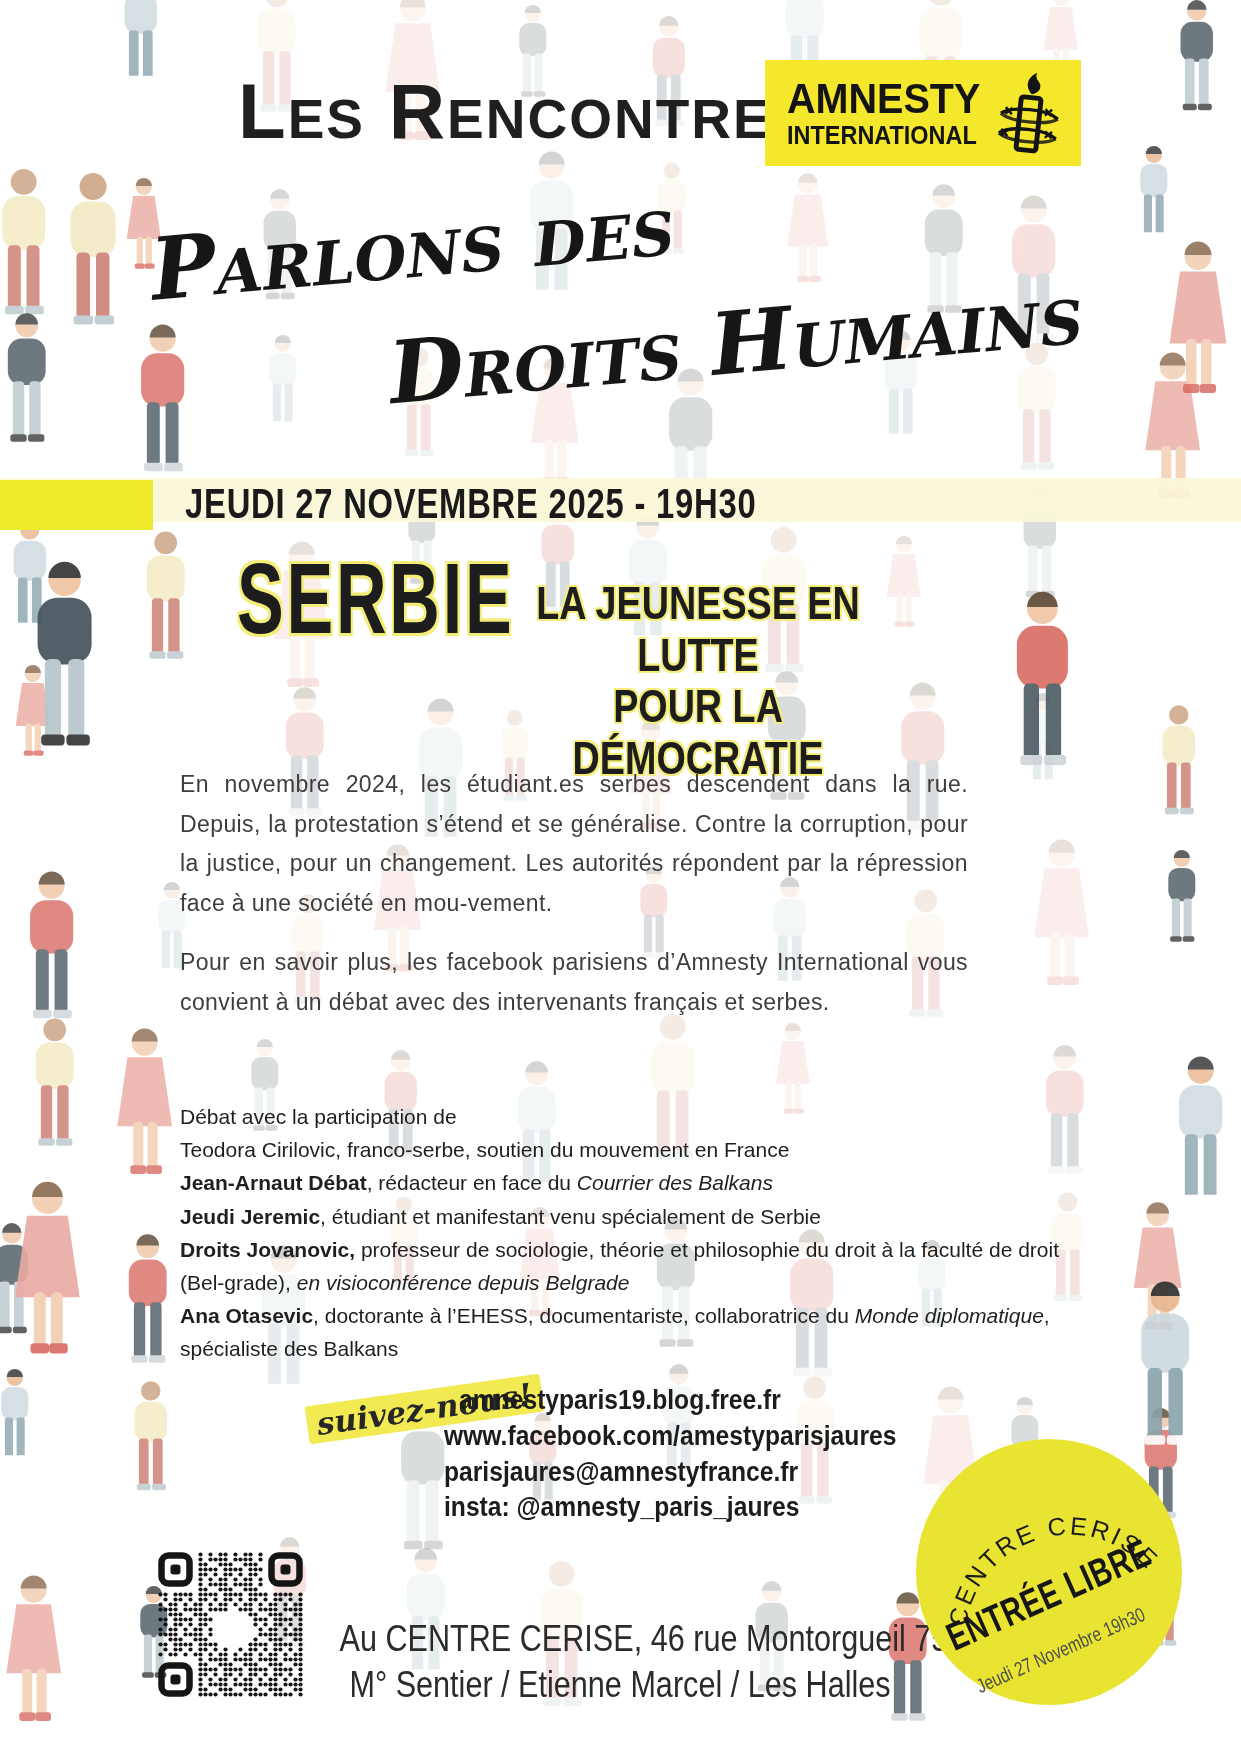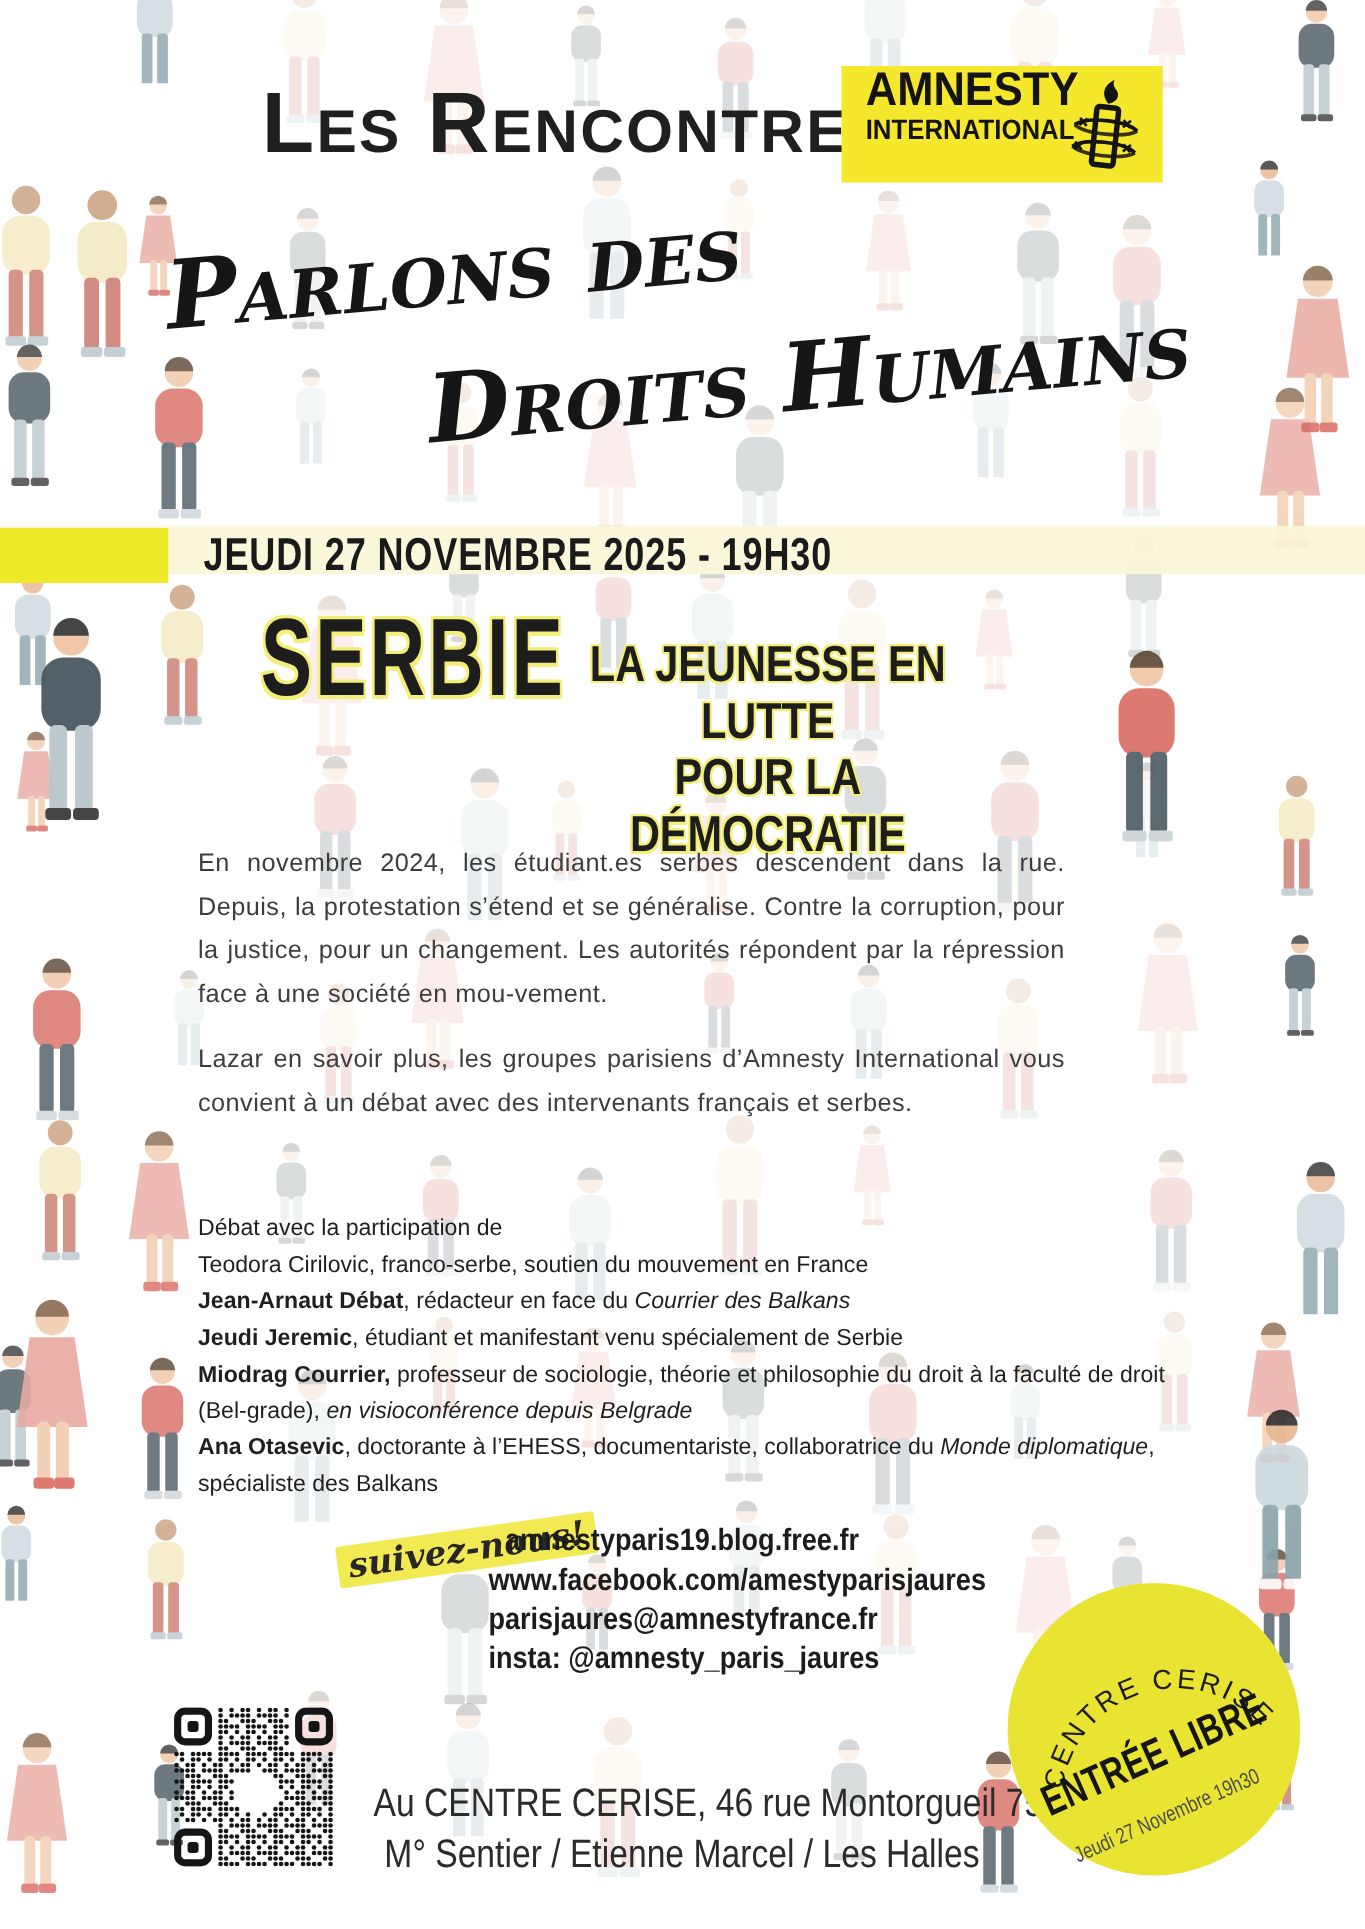--- a/index.html
+++ b/index.html
@@ -3,22 +3,22 @@
 <meta charset="utf-8">
 <style>
   html,body{margin:0;padding:0}
   body{width:1241px;height:1754px;position:relative;background:#ffffff;
        font-family:"Liberation Sans",sans-serif;overflow:hidden;color:#222}
   .abs{position:absolute}
   .condL{transform:scaleX(.78);transform-origin:0 0;white-space:nowrap}
   
   .poster-title{left:238px;top:66px;font-size:78px;font-weight:700;color:#1f1f1f;
     font-variant:small-caps;letter-spacing:2px}
-  .logo-box{left:765px;top:60px;width:292px;height:106px;background:#f5e72b;
-    display:flex;align-items:flex-start;padding-left:22px;box-sizing:border-box}
+  .logo-box{left:765px;top:60px;width:316px;height:106px;background:#f5e72b;
+    display:flex;align-items:center;padding-left:22px;box-sizing:border-box}
   .logo-text{line-height:1}
   .logo-l1{font-size:43px;font-weight:700;color:#141414;letter-spacing:0;
     transform:scaleX(.92);transform-origin:0 50%;white-space:nowrap}
   .logo-l2{font-size:25.5px;font-weight:700;color:#141414;margin-top:3px;
     transform:scaleX(.92);transform-origin:0 50%;white-space:nowrap}
   .candle{position:absolute;right:16px;top:10px}
   
   .script{font-family:cursive,"DejaVu Serif",serif;font-style:italic;font-weight:700;
     font-variant:small-caps;color:#161616}
   .script-1{left:150px;top:196px;font-size:86px;transform:rotate(-5deg)}
@@ -244,29 +244,29 @@
 <div class="abs banner-block"></div>
 <div class="abs banner-date condL">JEUDI 27 NOVEMBRE 2025 - 19H30</div>
 
 <div class="abs country yellow-big">SERBIE</div>
 <div class="abs headline-right yellow-sm">
   <div>LA JEUNESSE EN LUTTE</div>
   <div>POUR LA DÉMOCRATIE</div>
 </div>
 
 <div class="abs para para-1">En novembre 2024, les étudiant.es serbes descendent dans la rue. Depuis, la protestation s’étend et se généralise. Contre la corruption, pour la justice, pour un changement. Les autorités répondent par la répression face à une société en mou-vement.</div>
-<div class="abs para para-2">Lazar en savoir plus, les groupes parisiens d’Amnesty International vous convient à un débat avec des intervenants français et serbes.</div>
+<div class="abs para para-2">Pour en savoir plus, les facebook parisiens d’Amnesty International vous convient à un débat avec des intervenants français et serbes.</div>
 
 <div class="abs participants">
   <div class="pline">Débat avec la participation de</div>
   <div id="participants-items">
       <div class="pline"><span style="font-weight: 400;">Teodora Cirilovic</span><span>, franco-serbe, soutien du mouvement en France</span></div>
       <div class="pline"><span style="font-weight: 700;">Jean-Arnaut Débat</span><span>, rédacteur en face du </span><span style="font-style: italic;">Courrier des Balkans</span></div>
       <div class="pline"><span style="font-weight: 700;">Jeudi Jeremic</span><span>, étudiant et manifestant venu spécialement de Serbie</span></div>
-      <div class="pline"><span style="font-weight: 700;">Miodrag Courrier,</span><span> professeur de sociologie, théorie et philosophie du droit à la faculté de droit (Bel-grade), </span><span style="font-style: italic;">en visioconférence depuis Belgrade</span></div>
+      <div class="pline"><span style="font-weight: 700;">Droits Jovanovic,</span><span> professeur de sociologie, théorie et philosophie du droit à la faculté de droit (Bel-grade), </span><span style="font-style: italic;">en visioconférence depuis Belgrade</span></div>
       <div class="pline"><span style="font-weight: 700; text-align: right;">Ana Otasevic</span><span>, doctorante à l’EHESS, documentariste, collaboratrice du </span><span style="font-style: italic;">Monde diplomatique</span><span>, spécialiste des Balkans</span></div>
     </div>
 </div>
 
 <div class="abs follow-tag">suivez-nous!</div>
 <div class="abs links">
   <div>amnestyparis19.blog.free.fr</div>
   <div>www.facebook.com/amestyparisjaures</div>
   <div>parisjaures@amnestyfrance.fr</div>
   <div>insta: @amnesty_paris_jaures</div>

